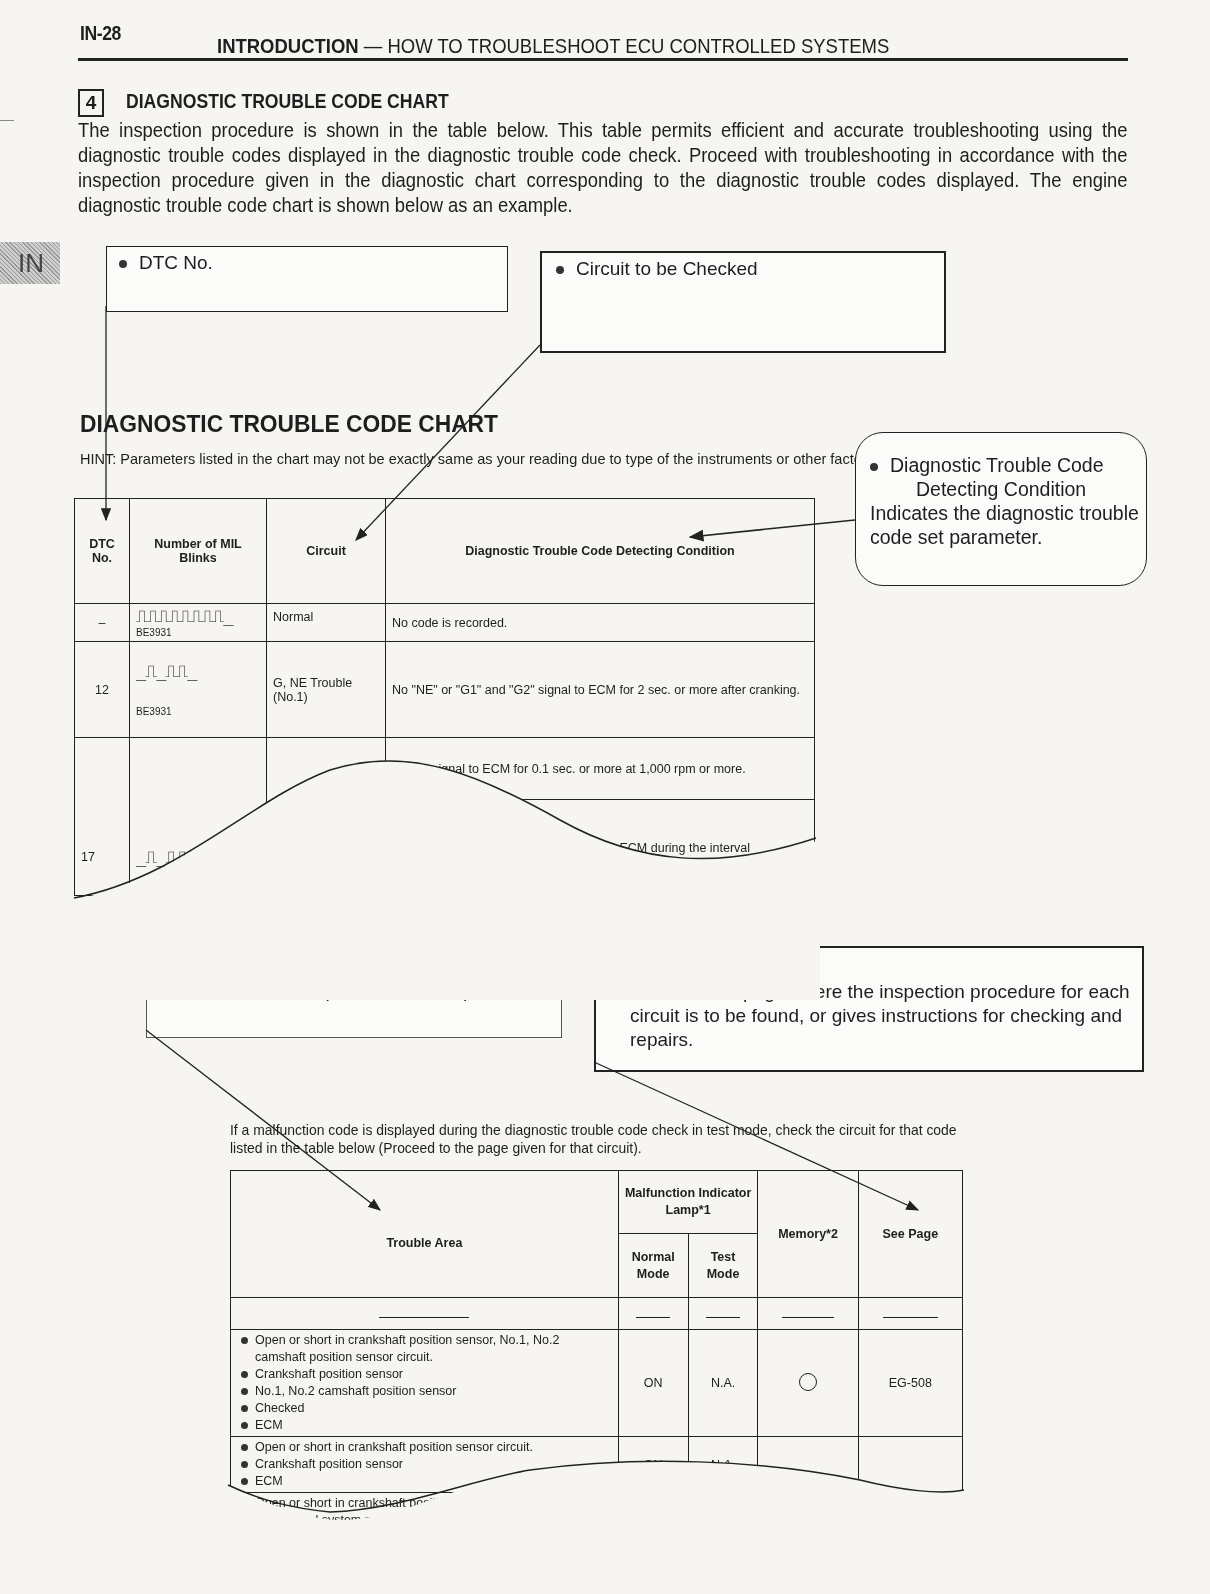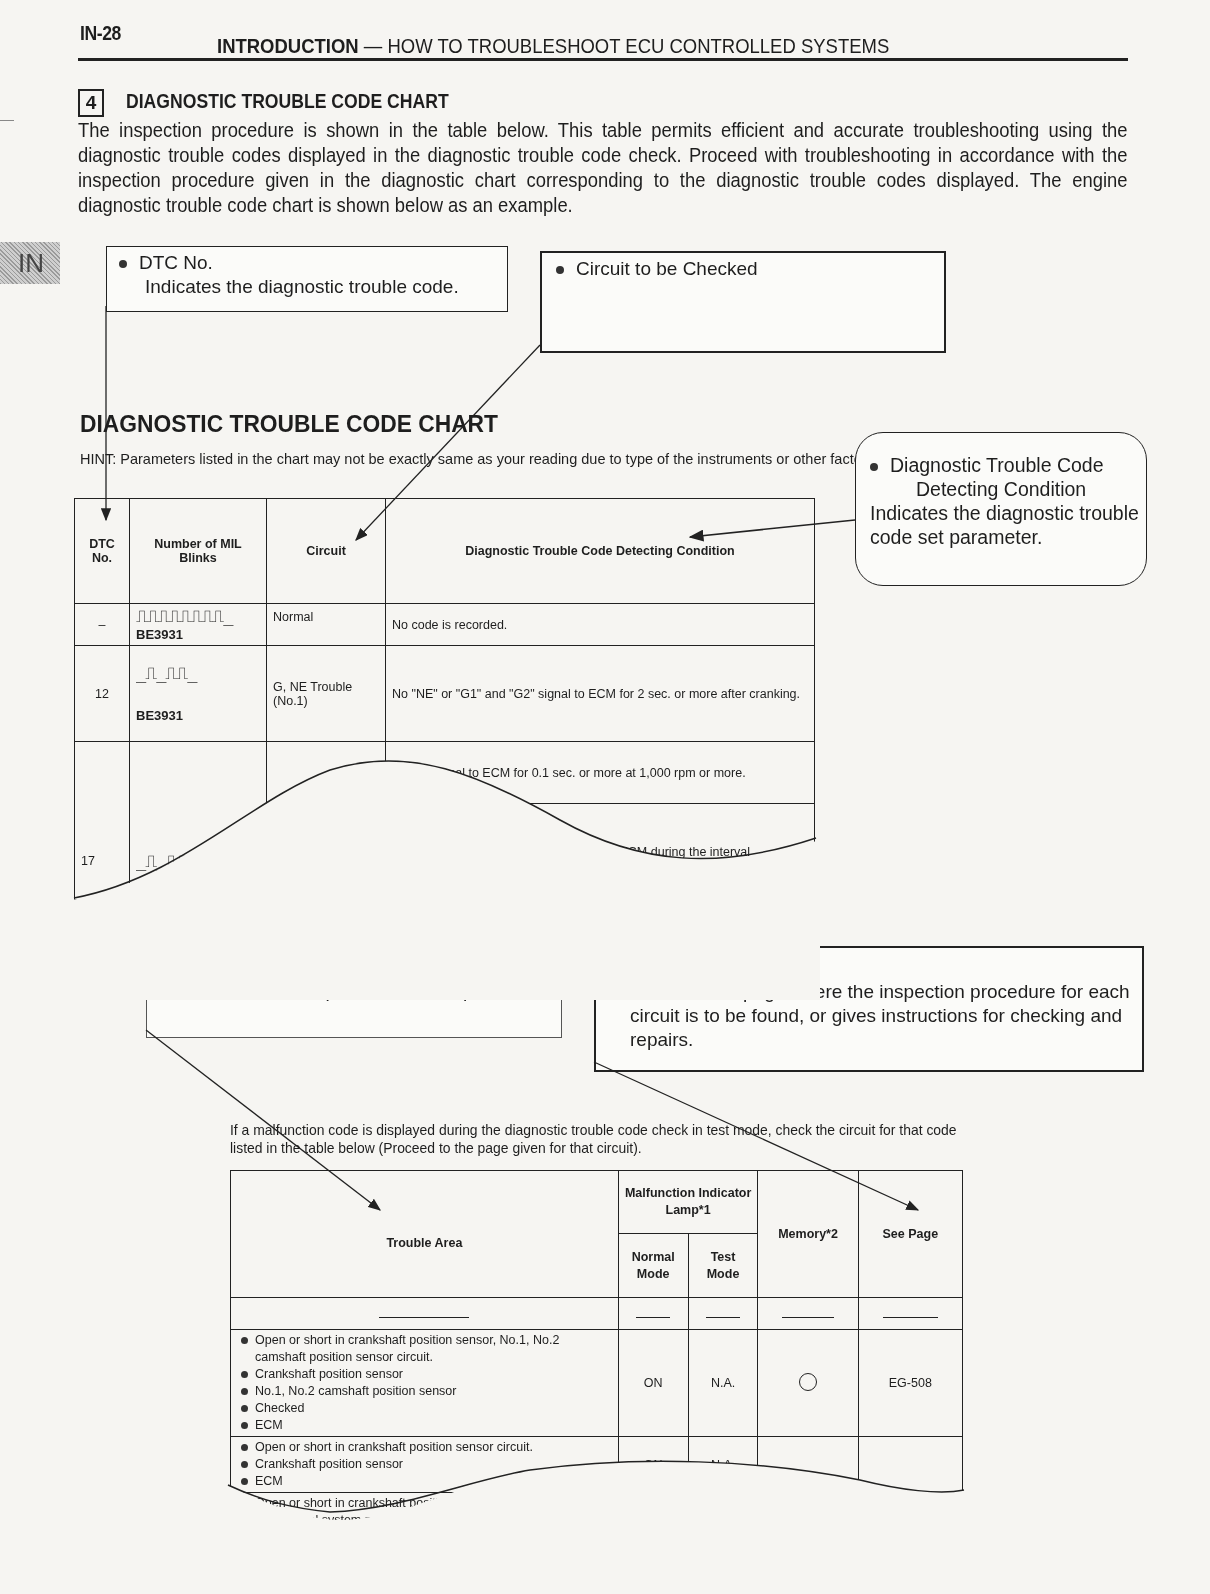--- a/index.html
+++ b/index.html
@@ -37,21 +37,21 @@
 
   .chart-title { left: 80px; top: 410px; font-size: 24px; font-weight: bold; white-space: nowrap; transform: scaleX(0.95); transform-origin: left; }
   .hint { left: 80px; top: 450px; width: 820px; font-size: 14.5px; line-height: 18px; text-align: justify; }
 
   table { border-collapse: collapse; position: absolute; }
   #dtc-table { left: 74px; top: 498px; width: 741px; font-size: 12.5px; }
   #dtc-table td, #dtc-table th { border: 1.5px solid #222; vertical-align: middle; padding: 3px 6px; }
   #dtc-table th { font-size: 12.5px; font-weight: bold; text-align: center; height: 98px; }
   #dtc-table td.c { text-align: center; }
   .blink { font-family: "DejaVu Sans Mono", monospace; font-size: 17px; letter-spacing: -1px; line-height: 18px; }
-  .bcode { font-size: 13px; display:block; margin-top: 2px; font-weight: bold; }
+  .bcode { font-size: 10px; display:block; margin-top: 2px; }
 
   #ta-table { left: 230px; top: 1170px; width: 733px; font-size: 12.5px; }
   #ta-table td, #ta-table th { border: 1.5px solid #222; padding: 2px 6px; vertical-align: middle; }
   #ta-table th { font-weight: bold; text-align: center; font-size: 12.5px; line-height: 17px; }
   #ta-table td.c { text-align: center; }
   .dash { display:inline-block; width: 60%; border-top: 1.3px solid #222; }
   .ta-list { margin: 0; padding: 0; list-style: none; font-size: 12.5px; line-height: 17px; }
   .ta-list li { padding-left: 18px; position: relative; }
   .ta-list li::before { content: ""; position: absolute; left: 4px; top: 5px; width: 7px; height: 7px; border-radius: 50%; background: #333; }
   .circle-mark { display:inline-block; width: 16px; height: 16px; border: 1.5px solid #222; border-radius: 50%; }
@@ -70,21 +70,20 @@
 <div class="abs side-tab">
     <span>IN</span>
   </div>
 
 <div class="abs sec-num">4</div>
 <div class="abs sec-title">DIAGNOSTIC TROUBLE CODE CHART</div>
 <div class="abs intro">The inspection procedure is shown in the table below. This table permits efficient and accurate troubleshooting using the diagnostic trouble codes displayed in the diagnostic trouble code check. Proceed with troubleshooting in accordance with the inspection procedure given in the diagnostic chart corresponding to the diagnostic trouble codes displayed. The engine diagnostic trouble code chart is shown below as an example.</div>
 
 <div class="abs callout" id="co-dtc">
   <span class="t"><span class="bullet"></span><span>DTC No.</span></span>
-  <span class="t" style="padding-left:26px">Indicates the diagnostic trouble code.</span>
 </div>
 
 <div class="abs callout" id="co-circuit">
   <span class="t"><span class="bullet"></span><span>Circuit to be Checked</span></span>
 </div>
 
 <div class="abs chart-title">DIAGNOSTIC TROUBLE CODE CHART</div>
 <div class="abs hint">HINT:  Parameters listed in the chart may not be exactly same as your reading due to type of the instruments or other factors.</div>
 
 <div class="abs callout" id="co-dtcd">

